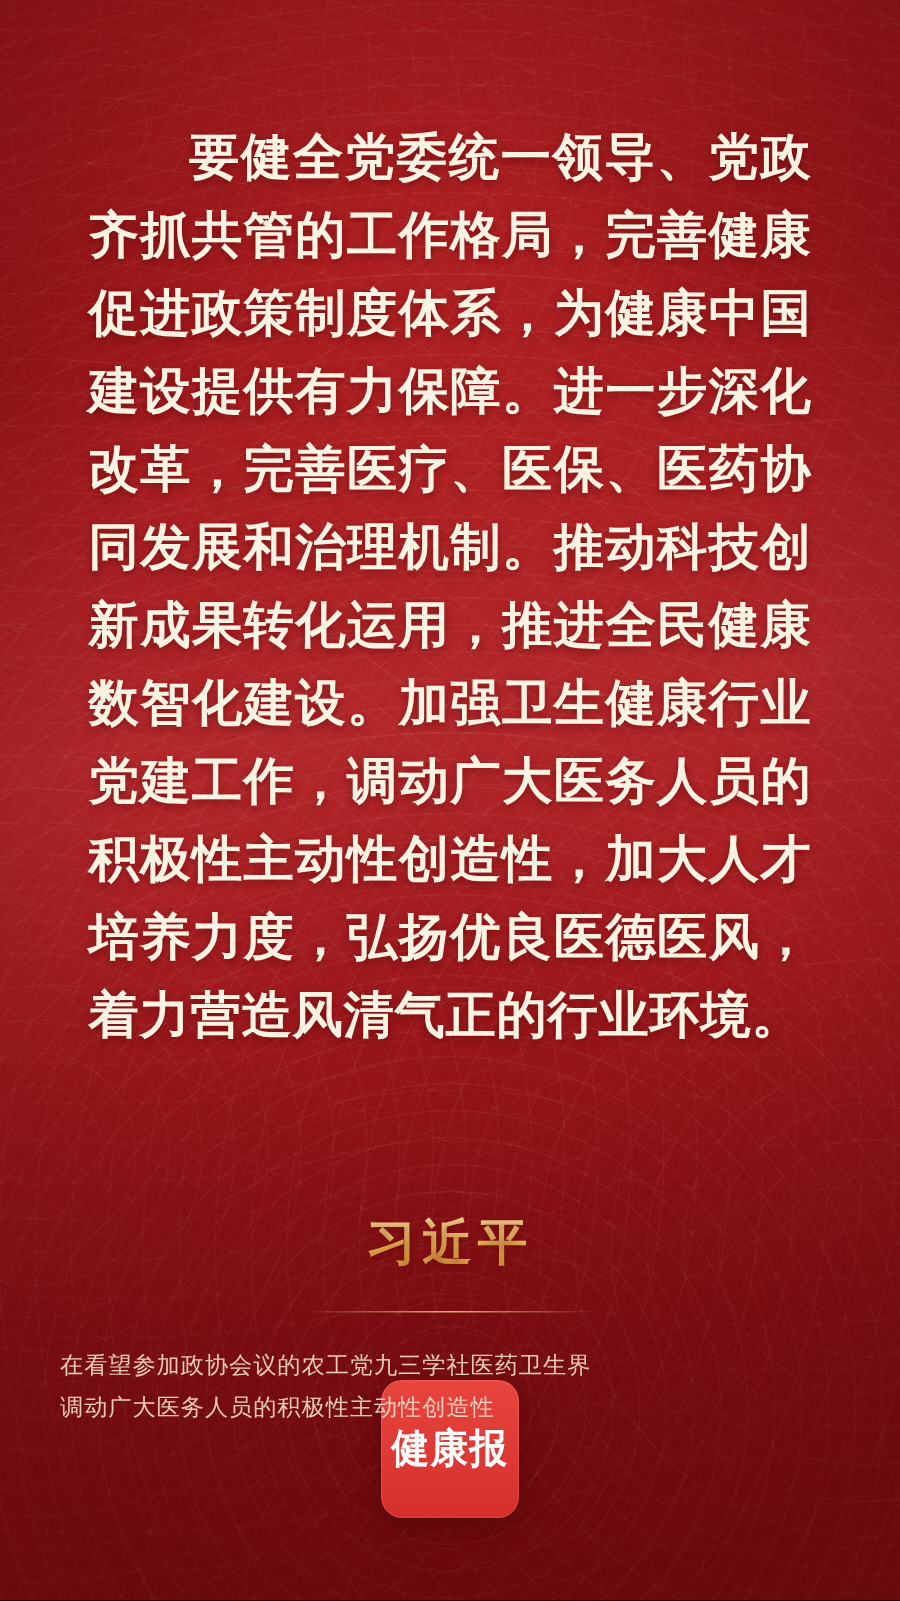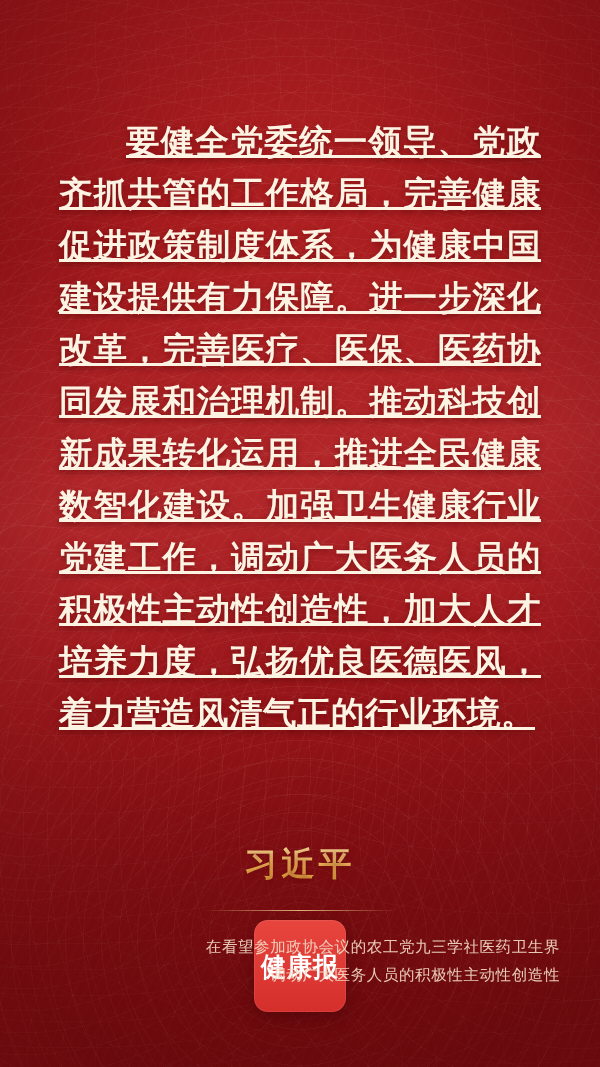--- a/index.html
+++ b/index.html
@@ -53,31 +53,30 @@
   .content {
     position: relative;
     z-index: 3;
     height: 100%;
     display: flex;
     flex-direction: column;
     align-items: center;
   }
   .quote {
     width: 482px;
-    margin-top: 116px;
+    margin-top: 80px;
     color: #fdf3e3;
     font-size: 33.5px;
     line-height: 52px;
     letter-spacing: 0.5px;
     text-indent: 2em;
     text-align: justify;
     text-justify: inter-ideograph;
     font-weight: 600;
     text-shadow: 0 2px 6px rgba(90, 5, 8, 0.55);
-    text-decoration: underline;
   }
   .author {
     margin-top: 68px;
     font-size: 33px;
     font-weight: 700;
     letter-spacing: 4px;
     color: #f5c668;
     background: linear-gradient(180deg, #fbe3a6 0%, #f0b752 55%, #d99a34 100%);
     -webkit-background-clip: text;
     background-clip: text;
@@ -86,21 +85,21 @@
   }
   .rule {
     width: 196px;
     height: 1px;
     margin-top: 23px;
     background: linear-gradient(90deg, rgba(240,200,130,0) 0%, rgba(243,206,140,0.85) 50%, rgba(240,200,130,0) 100%);
   }
   .caption {
     margin-top: 22px;
     width: 520px;
-    text-align: right;
+    text-align: left;
     color: #f3d9c5;
     font-size: 15.5px;
     line-height: 28px;
     letter-spacing: 0.6px;
     opacity: .92;
   }
   .caption .date {
     display: block;
   }
   .logo-wrap {

